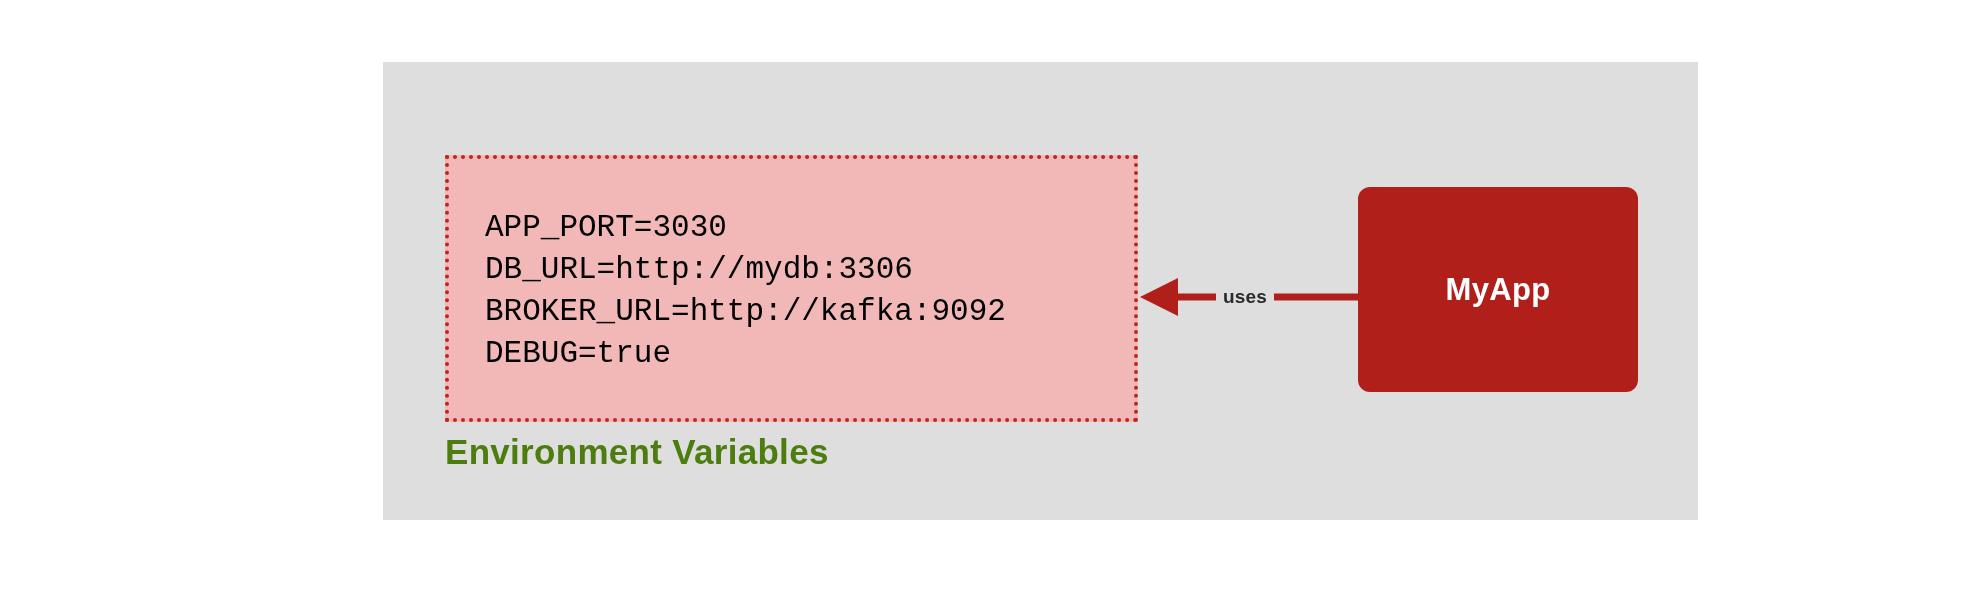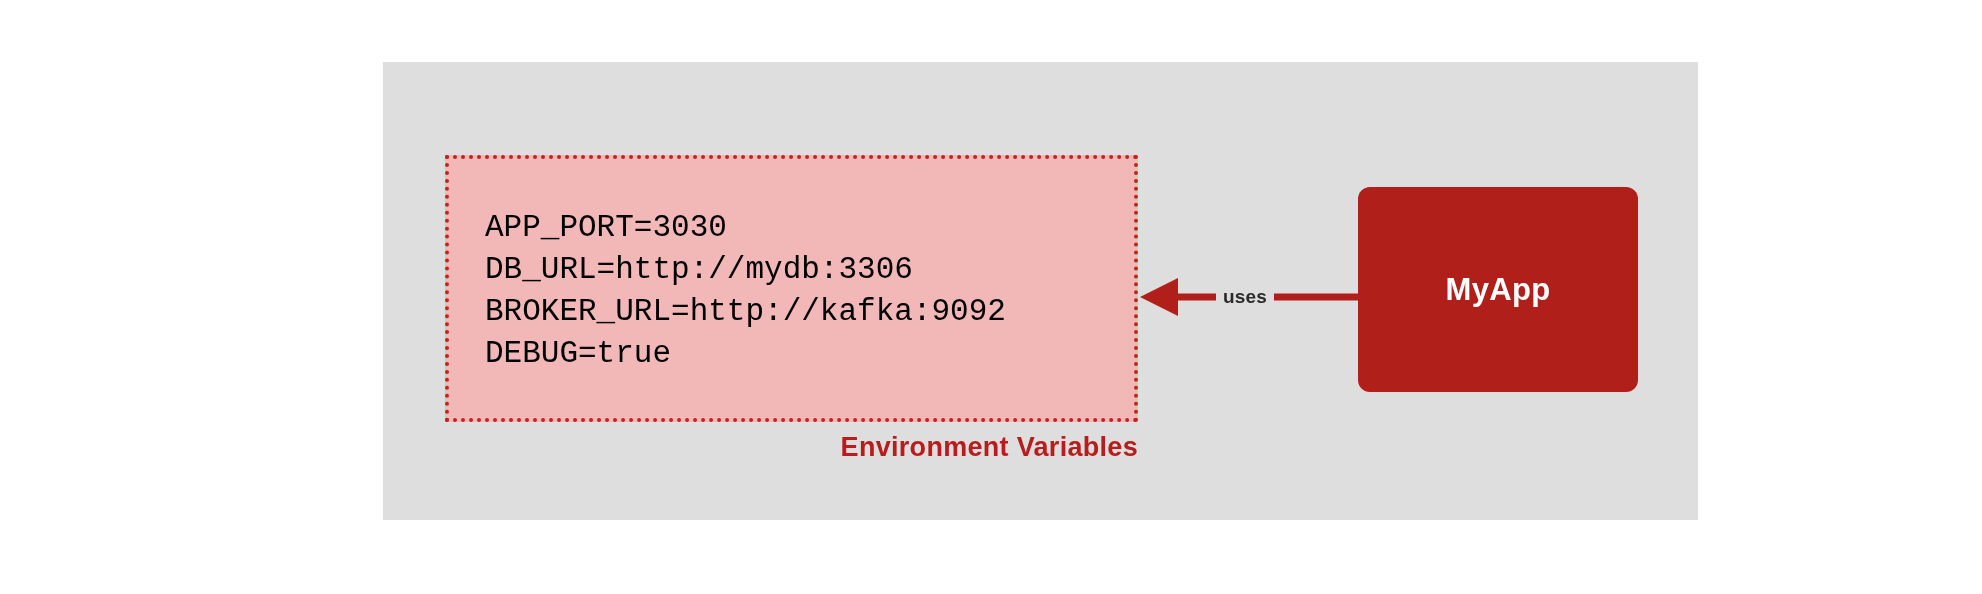--- a/index.html
+++ b/index.html
@@ -51,25 +51,25 @@
     color: #000000;
     white-space: pre;
     letter-spacing: 0px;
   }
 
   #env-caption {
     position: absolute;
     left: 445px;
     top: 432px;
     width: 693px;
-    text-align: right;
+    text-align: left;
     font-family: "Liberation Sans", sans-serif;
     font-weight: bold;
-    font-size: 27px;
-    color: #b91c1c;
+    font-size: 35px;
+    color: #4d7c0f;
     letter-spacing: 0.3px;
   }
 
   
   #myapp-node {
     position: absolute;
     left: 1358px;
     top: 187px;
     width: 280px;
     height: 205px;

